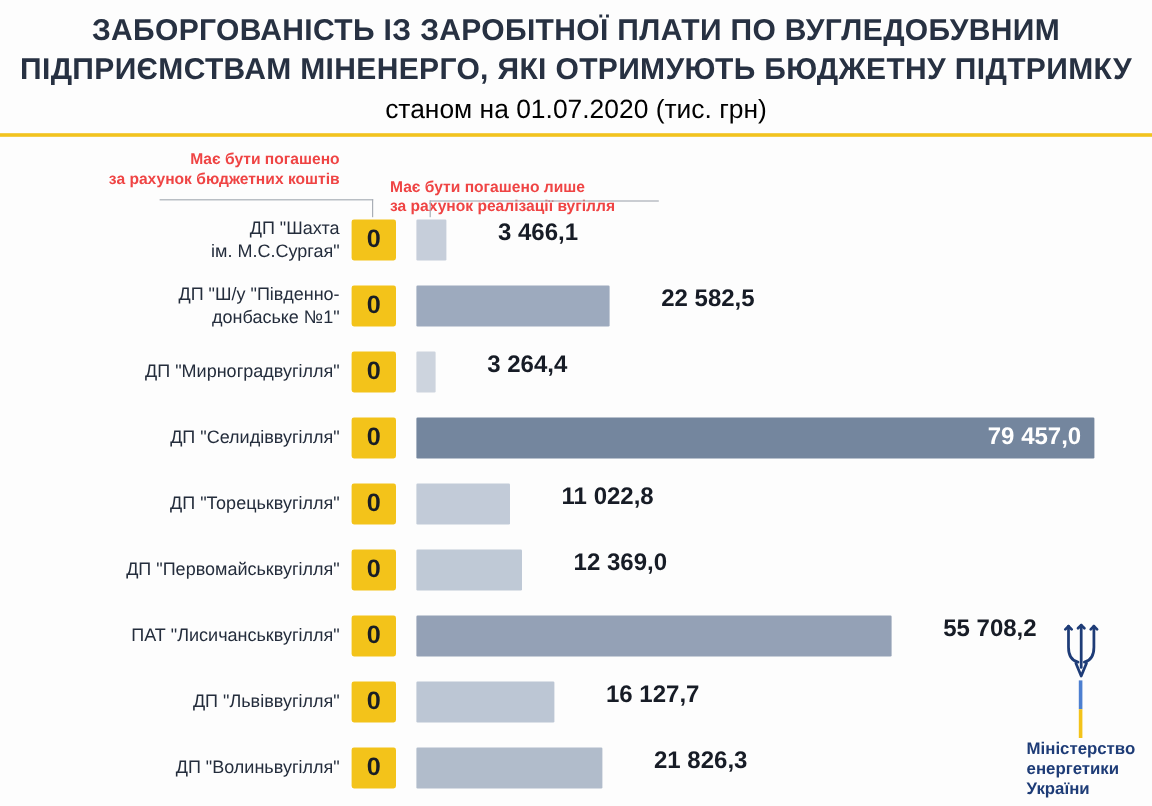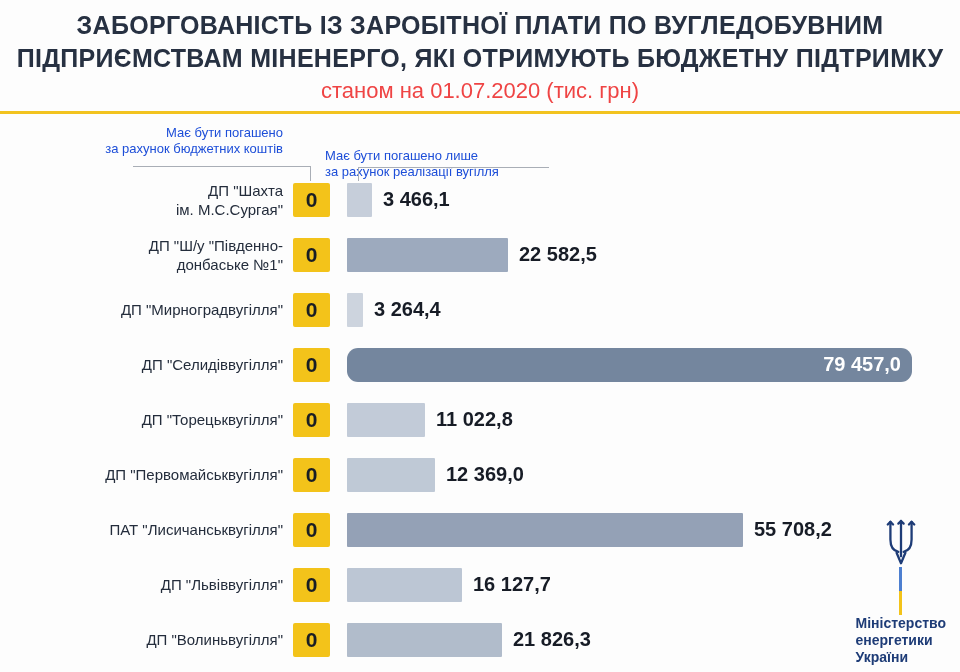--- a/index.html
+++ b/index.html
@@ -2,43 +2,43 @@
 <html lang="uk"><head>
 <meta charset="utf-8">
 <style>
   html,body{margin:0;padding:0;}
   body{font-family:"Liberation Sans","DejaVu Sans",sans-serif;background:#fff;}
   .canvas{position:relative;width:960px;height:672px;background:#fdfdfd;overflow:hidden;}
 
   
   .title-block{position:absolute;top:0;left:0;right:0;text-align:center;padding-top:9px;}
   .title-line{font-size:25px;font-weight:700;color:#273142;line-height:33px;letter-spacing:0.3px;}
-  .subtitle{font-size:22px;font-weight:400;color:#ef4444;margin-top:3px;}
+  .subtitle{font-size:22px;font-weight:400;color:#000000;margin-top:3px;}
   .title-rule{position:absolute;top:111px;left:0;right:0;height:3px;background:#f2c31f;}
 
   
-  .hdr{position:absolute;top:125px;font-size:13px;line-height:16px;color:#1d4ed8;}
+  .hdr{position:absolute;top:125px;font-size:13px;line-height:16px;color:#ef4444;font-weight:bold;}
   .hdr-left{left:0;width:283px;text-align:right;}
   .hdr-right{left:325px;text-align:left;margin-top:23px;}
   .hdr-line-left{position:absolute;top:166px;left:133px;width:177px;height:14px;
     border-top:1px solid #a9aeb6;border-right:1px solid #a9aeb6;}
   .hdr-line-right{position:absolute;top:167px;left:358px;width:190px;height:13px;
     border-top:1px solid #a9aeb6;border-left:1px solid #a9aeb6;}
 
   
   .rows{position:absolute;top:172px;left:0;right:0;}
   .row{display:flex;align-items:center;height:55px;}
   .row-label{width:283px;text-align:right;font-size:15px;line-height:19px;color:#242d3c;}
   .zero-box{width:37px;height:34px;margin-left:10px;flex:0 0 auto;background:#f3c31a;
     border-radius:2px;display:flex;align-items:center;justify-content:center;
     font-size:21px;font-weight:700;color:#191d25;}
-  .bar-wrap{margin-left:17px;display:flex;align-items:center;}
+  .bar-wrap{margin-left:17px;display:flex;align-items:flex-start;gap:32px;}
   .bar{height:34px;border-radius:1px;flex:0 0 auto;}
   .bar.inside-label{display:flex;align-items:center;justify-content:flex-end;
-    padding-right:11px;box-sizing:border-box;border-radius:11px;}
+    padding-right:11px;box-sizing:border-box;}
   .bar-value{margin-left:11px;font-size:20px;font-weight:700;color:#171c26;white-space:nowrap;}
   .bar-value.inside{color:#ffffff;margin-left:0;}
 
   
   .logo{position:absolute;right:14px;bottom:6px;display:flex;align-items:center;flex-direction:column;}
   .logo-divider{width:3px;height:48px;margin:0 9px 0 8px;display:flex;flex-direction:column;}
   .logo-divider .blue{flex:1;background:#4d7fd0;}
   .logo-divider .yellow{flex:1;background:#f3c31a;}
   .logo-text{font-size:14px;line-height:17px;font-weight:700;color:#1e3c77;}
 </style>

